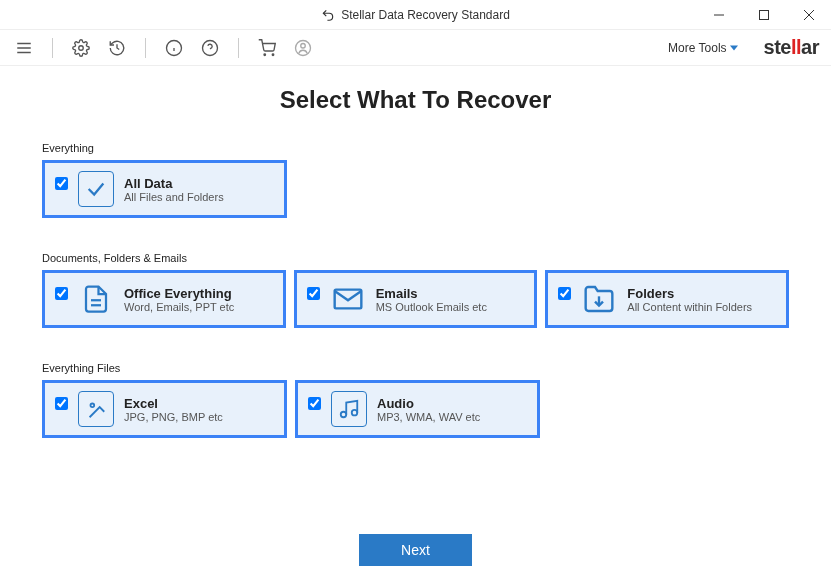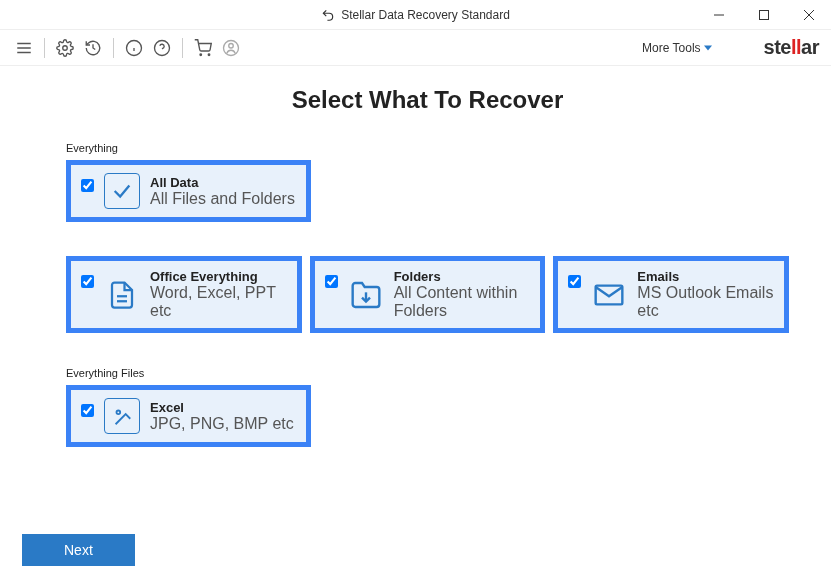--- a/index.html
+++ b/index.html
@@ -3,44 +3,44 @@
   <meta charset="utf-8">
   <style>
     * { margin: 0; padding: 0; box-sizing: border-box; }
     body { font-family: "Segoe UI", Arial, sans-serif; background: #fff; width: 831px; height: 578px; overflow: hidden; display: flex; flex-direction: column; }
     
     .titlebar { height: 30px; display: flex; align-items: center; justify-content: center; position: relative; border-bottom: 1px solid #eee; }
     .titlebar-title { font-size: 12px; color: #333; display: flex; align-items: center; gap: 6px; }
     .titlebar-controls { position: absolute; right: 0; top: 0; height: 100%; display: flex; align-items: center; }
     .titlebar-btn { width: 45px; height: 30px; display: flex; align-items: center; justify-content: center; cursor: pointer; color: #555; }
     
-    .toolbar { height: 36px; display: flex; align-items: center; padding: 0 12px; border-bottom: 1px solid #eee; gap: 4px; }
+    .toolbar { height: 36px; display: flex; align-items: center; padding: 0 12px; border-bottom: 1px solid #eee; gap: 12px; }
     .toolbar-icon { width: 24px; height: 24px; display: flex; align-items: center; justify-content: center; cursor: pointer; color: #555; }
     .toolbar-sep { width: 1px; height: 20px; background: #ccc; margin: 0 4px; }
     .toolbar-spacer { flex: 1; }
     .more-tools { font-size: 12px; color: #333; cursor: pointer; display: flex; align-items: center; gap: 3px; margin-right: 14px; }
-    .brand { font-size: 20px; font-weight: 600; color: #333; letter-spacing: -0.5px; margin-left: 34px; }
+    .brand { font-size: 20px; font-weight: 600; color: #333; letter-spacing: -0.5px; }
     .brand .flip-l { color: #d22; }
     
-    .content { flex: 1; padding: 20px 42px 10px 66px; overflow: auto; }
+    .content { flex: 1; padding: 20px 42px 10px 42px; overflow: auto; }
     .page-title { text-align: center; font-size: 24px; color: #222; font-weight: 600; margin-bottom: 28px; }
     
     .section { margin-bottom: 34px; }
     .section-title { font-size: 11px; color: #222; margin-bottom: 6px; }
     .card-row { display: flex; gap: 8px; }
-    .card { flex: 1; max-width: 245px; border: 5px solid #3b82f6; background: #e8f1fb; padding: 8px 10px; display: flex; align-items: center; gap: 10px; cursor: pointer; }
+    .card { flex: 1; max-width: 245px; border: 3px solid #3b82f6; background: #e8f1fb; padding: 8px 10px; display: flex; align-items: center; gap: 10px; cursor: pointer; }
     .card.single { flex: 0 0 245px; }
     .card input[type="checkbox"] { width: 13px; height: 13px; cursor: pointer; align-self: flex-start; margin-top: 6px; }
     .card-icon { width: 36px; height: 36px; border: 1.8px solid #2a7ac6; border-radius: 4px; display: flex; align-items: center; justify-content: center; flex-shrink: 0; }
     .card-icon-bare { width: 36px; height: 36px; display: flex; align-items: center; justify-content: center; flex-shrink: 0; }
     .card-text { display: flex; flex-direction: column; }
     .card-title { font-size: 13px; font-weight: 600; color: #222; }
-    .card-sub { font-size: 16px; color: #555; }
-    
-    .footer { height: 56px; display: flex; align-items: center; justify-content: flex-start; padding: 0 22px; }
+    .card-sub { font-size: 11px; color: #555; }
+    
+    .footer { height: 56px; display: flex; align-items: center; justify-content: center; padding: 0 22px; }
     .next-btn { background: #2a7ac6; color: #fff; border: none; padding: 8px 42px; font-size: 14px; cursor: pointer; }
     
     svg { display: block; }
   </style>
 </head>
 <body>
 
 <div class="titlebar">
   <div class="titlebar-title">
     <svg width="14" height="14" viewBox="0 0 24 24" fill="none" stroke="#333" stroke-width="2">
@@ -146,81 +146,96 @@
         </div>
         <div class="card-text">
           <div class="card-title">All Data</div>
           <div class="card-sub">All Files and Folders</div>
         </div>
       </div>
     </div>
   </div>
 
   <div class="section">
+    <div class="section-title">Documents, Folders &amp; Emails</div>
     <div class="card-row">
       <div class="card">
         <input type="checkbox" checked="" style="">
         <div class="card-icon-bare">
           <svg width="30" height="30" viewBox="0 0 24 24" fill="none" stroke="#2a7ac6" stroke-width="1.8">
               <path d="M14 2H6a2 2 0 0 0-2 2v16a2 2 0 0 0 2 2h12a2 2 0 0 0 2-2V8z"></path>
               <polyline points="14 2 14 8 20 8"></polyline>
               <line x1="8" y1="13" x2="16" y2="13"></line>
               <line x1="8" y1="17" x2="16" y2="17"></line>
             </svg>
         </div>
         <div class="card-text">
           <div class="card-title">Office Everything</div>
-          <div class="card-sub">Word, Excel, PPT etc</div>
+          <div class="card-sub">Word, Emails, PPT etc</div>
+        </div>
+      </div>
+      <div class="card">
+        <input type="checkbox" checked="" style="">
+        <div class="card-icon-bare">
+          <svg width="32" height="32" viewBox="0 0 24 24" fill="none" stroke="#2a7ac6" stroke-width="1.8">
+              <rect x="2" y="5" width="20" height="14" rx="1"></rect>
+              <polyline points="2,6 12,13 22,6"></polyline>
+            </svg>
+        </div>
+        <div class="card-text">
+          <div class="card-title">Emails</div>
+          <div class="card-sub">MS Outlook Emails etc</div>
         </div>
       </div>
       <div class="card">
         <input type="checkbox" checked="" style="">
         <div class="card-icon-bare">
           <svg width="32" height="32" viewBox="0 0 24 24" fill="none" stroke="#2a7ac6" stroke-width="1.8">
               <path d="M22 19a2 2 0 0 1-2 2H4a2 2 0 0 1-2-2V5a2 2 0 0 1 2-2h5l2 3h9a2 2 0 0 1 2 2z"></path>
               <line x1="12" y1="10" x2="12" y2="16"></line>
               <polyline points="9 14 12 17 15 14"></polyline>
             </svg>
         </div>
         <div class="card-text">
           <div class="card-title">Folders</div>
           <div class="card-sub">All Content within Folders</div>
         </div>
       </div>
-      <div class="card">
-        <input type="checkbox" checked="" style="">
-        <div class="card-icon-bare">
-          <svg width="32" height="32" viewBox="0 0 24 24" fill="none" stroke="#2a7ac6" stroke-width="1.8">
-              <rect x="2" y="5" width="20" height="14" rx="1"></rect>
-              <polyline points="2,6 12,13 22,6"></polyline>
-            </svg>
-        </div>
-        <div class="card-text">
-          <div class="card-title">Emails</div>
-          <div class="card-sub">MS Outlook Emails etc</div>
-        </div>
-      </div>
     </div>
   </div>
 
   <div class="section">
     <div class="section-title">Everything Files</div>
     <div class="card-row">
       <div class="card">
         <input type="checkbox" checked="" style="">
         <div class="card-icon">
           <svg width="22" height="22" viewBox="0 0 24 24" fill="none" stroke="#2a7ac6" stroke-width="2">
               <circle cx="8" cy="8" r="2"></circle>
               <polyline points="21 15 16 10 5 21"></polyline>
             </svg>
         </div>
         <div class="card-text">
           <div class="card-title">Excel</div>
           <div class="card-sub">JPG, PNG, BMP etc</div>
         </div>
       </div>
+      <div class="card">
+        <input type="checkbox" checked="" style="">
+        <div class="card-icon">
+          <svg width="22" height="22" viewBox="0 0 24 24" fill="none" stroke="#2a7ac6" stroke-width="2">
+              <path d="M9 18V5l12-2v13"></path>
+              <circle cx="6" cy="18" r="3"></circle>
+              <circle cx="18" cy="16" r="3"></circle>
+            </svg>
+        </div>
+        <div class="card-text">
+          <div class="card-title">Audio</div>
+          <div class="card-sub">MP3, WMA, WAV etc</div>
+        </div>
+      </div>
     </div>
   </div>
 </div>
 
 <div class="footer">
   <button class="next-btn">Next</button>
 </div>
 
 </body></html>

